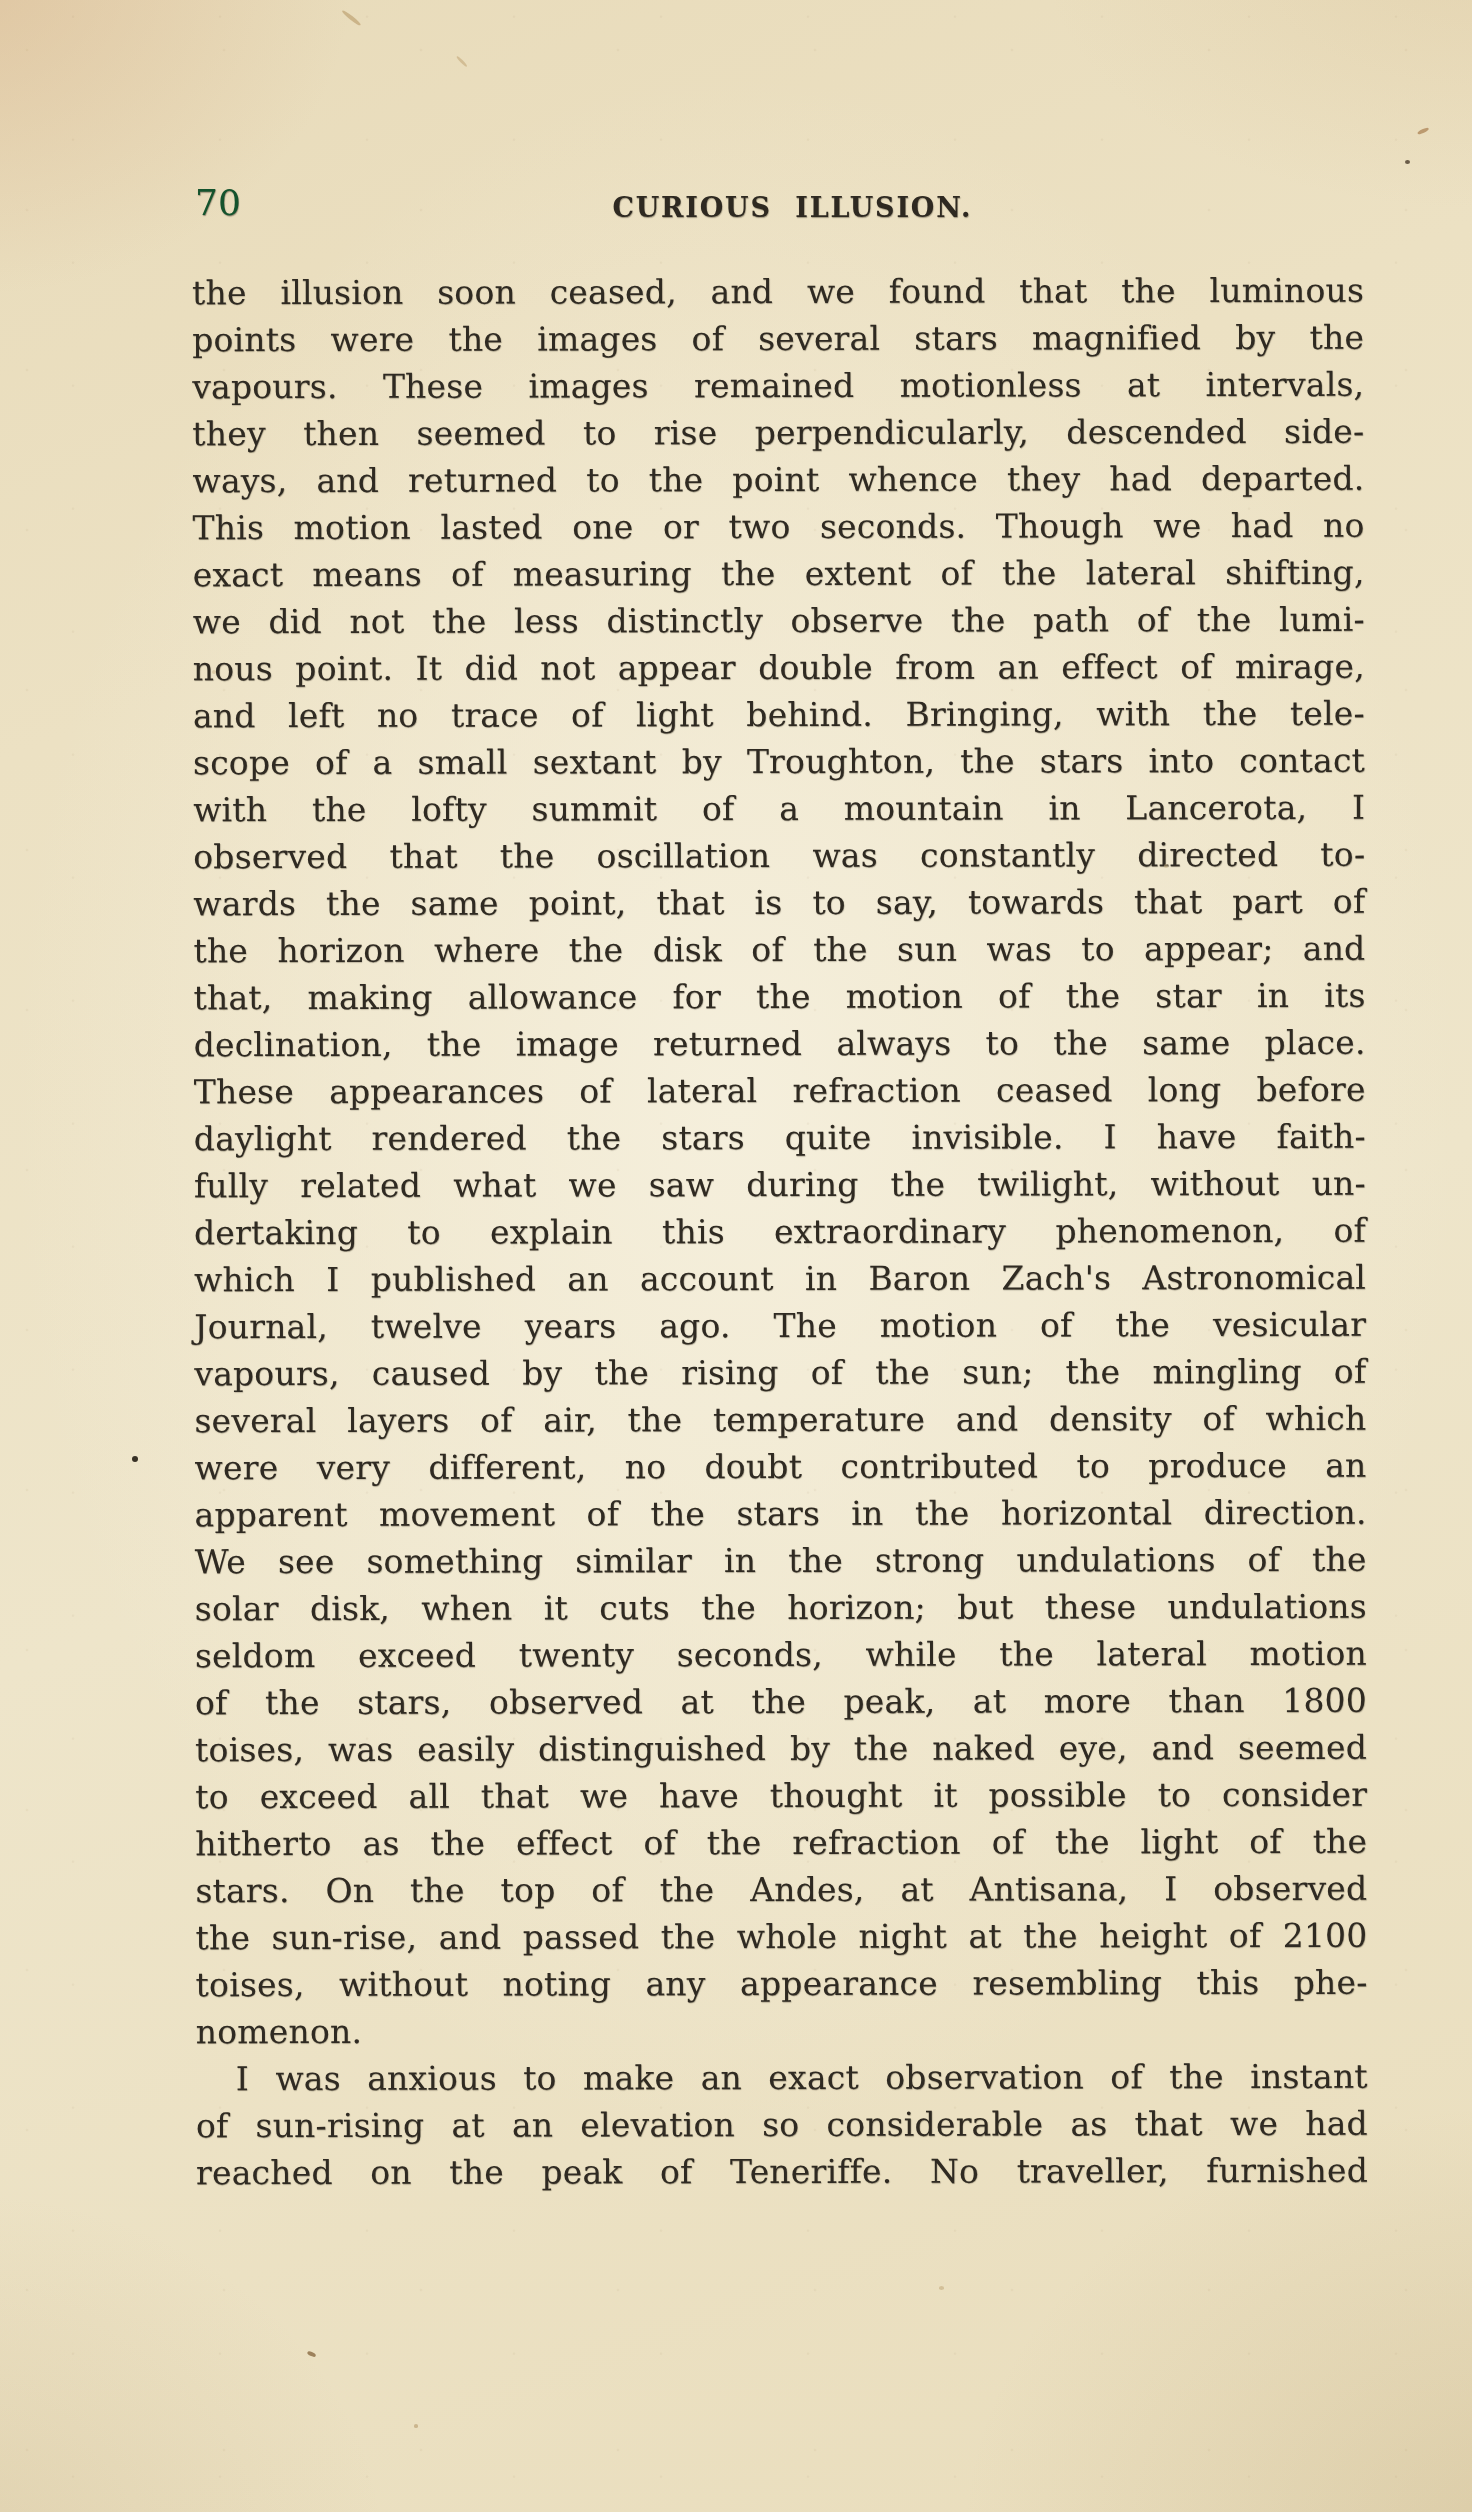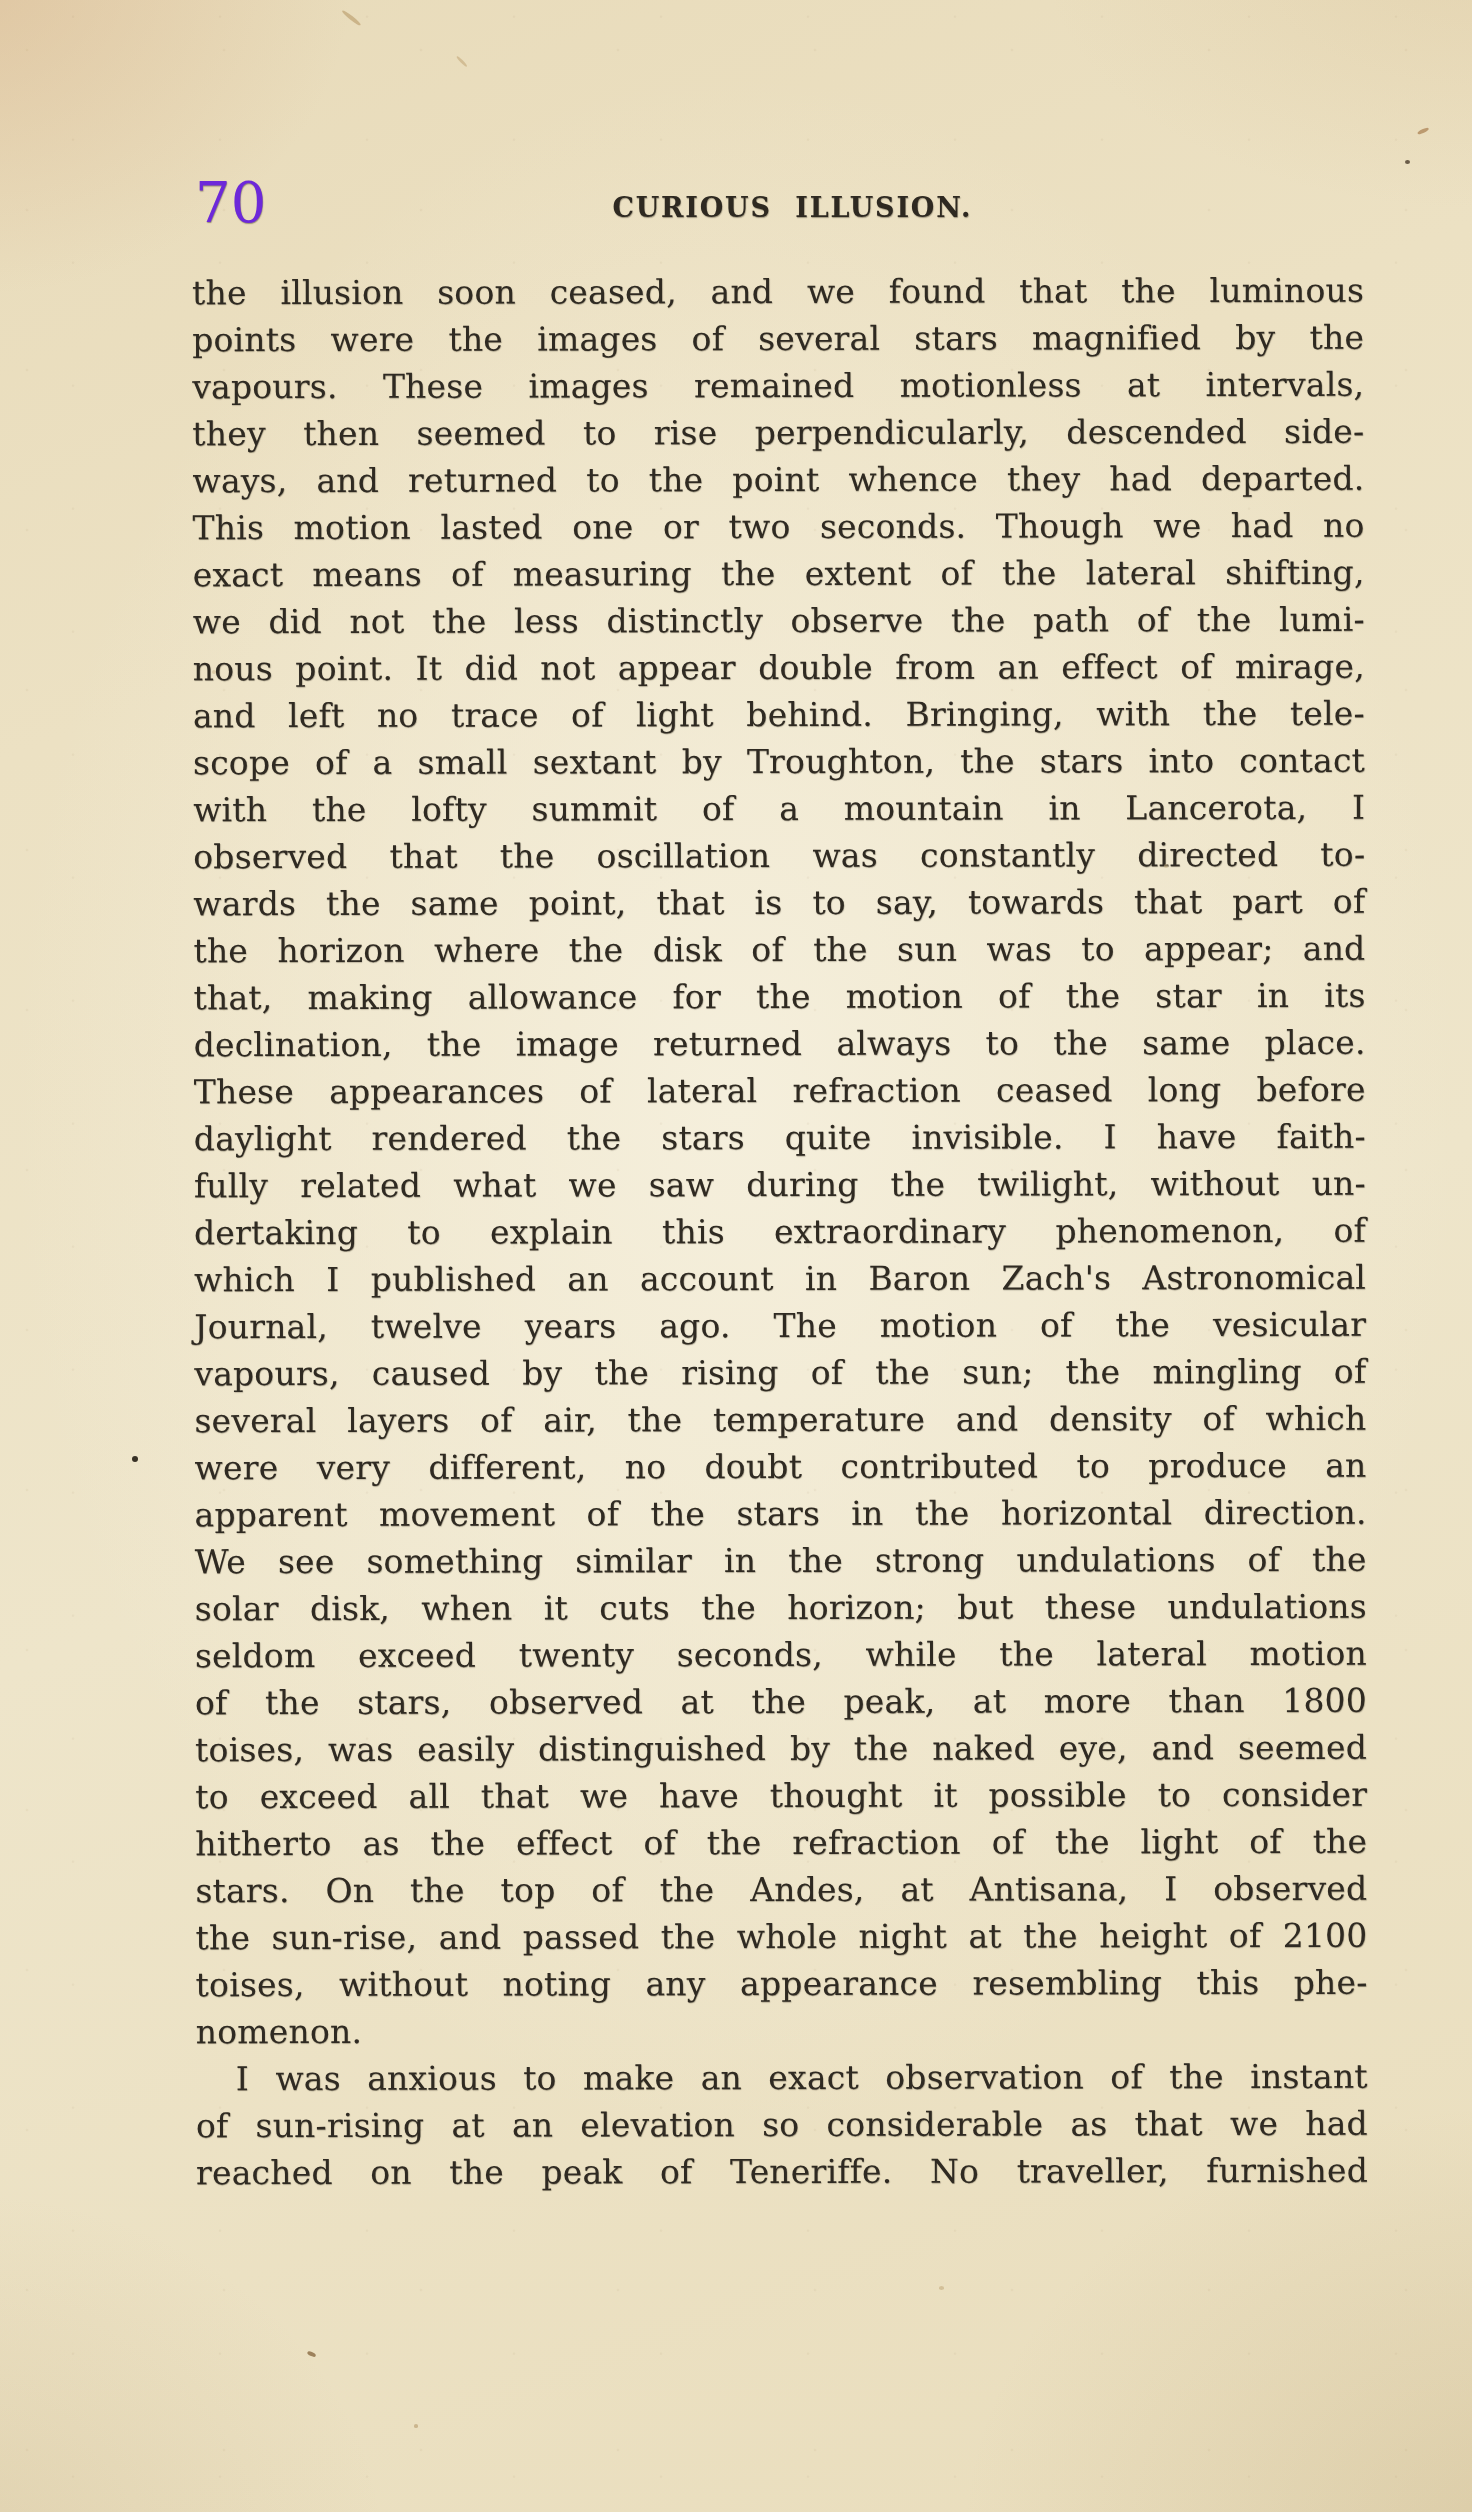--- a/index.html
+++ b/index.html
@@ -17,23 +17,23 @@
       radial-gradient(617px 529px at -3% 102%, rgba(180,152,102,0.20), rgba(180,152,102,0) 70%),
       radial-gradient(926px 1322px at 50% 44%, #f5efdc 0%, rgba(245,239,220,0) 78%),
       linear-gradient(160deg, #e8dbba 0%, #ece1c3 25%, #eee5ca 55%, #e9ddbc 100%);
     background-repeat: repeat, repeat, no-repeat, no-repeat, no-repeat, no-repeat, no-repeat, no-repeat;
     background-size: 197px 160px, 147px 123px, auto, auto, auto, auto, auto, auto;
     font-family: "DejaVu Serif", "Liberation Serif", serif;
   }
 
   .page-number {
     position: absolute;
-    left: 195px; top: 175px;
-    font-size: 56px; line-height: 1;
-    color: #6d28d9;
+    left: 195px; top: 185px;
+    font-size: 36px; line-height: 1;
+    color: #14532d;
     text-shadow: 0.5px 0.8px 1.1px rgba(48,40,26,0.45);
   }
 
   .running-head {
     position: absolute;
     left: 194px; top: 188px;
     width: 1172px;
     text-align: center;
     transform: translateX(12.3px);
     font-size: 27px; line-height: 39px;

